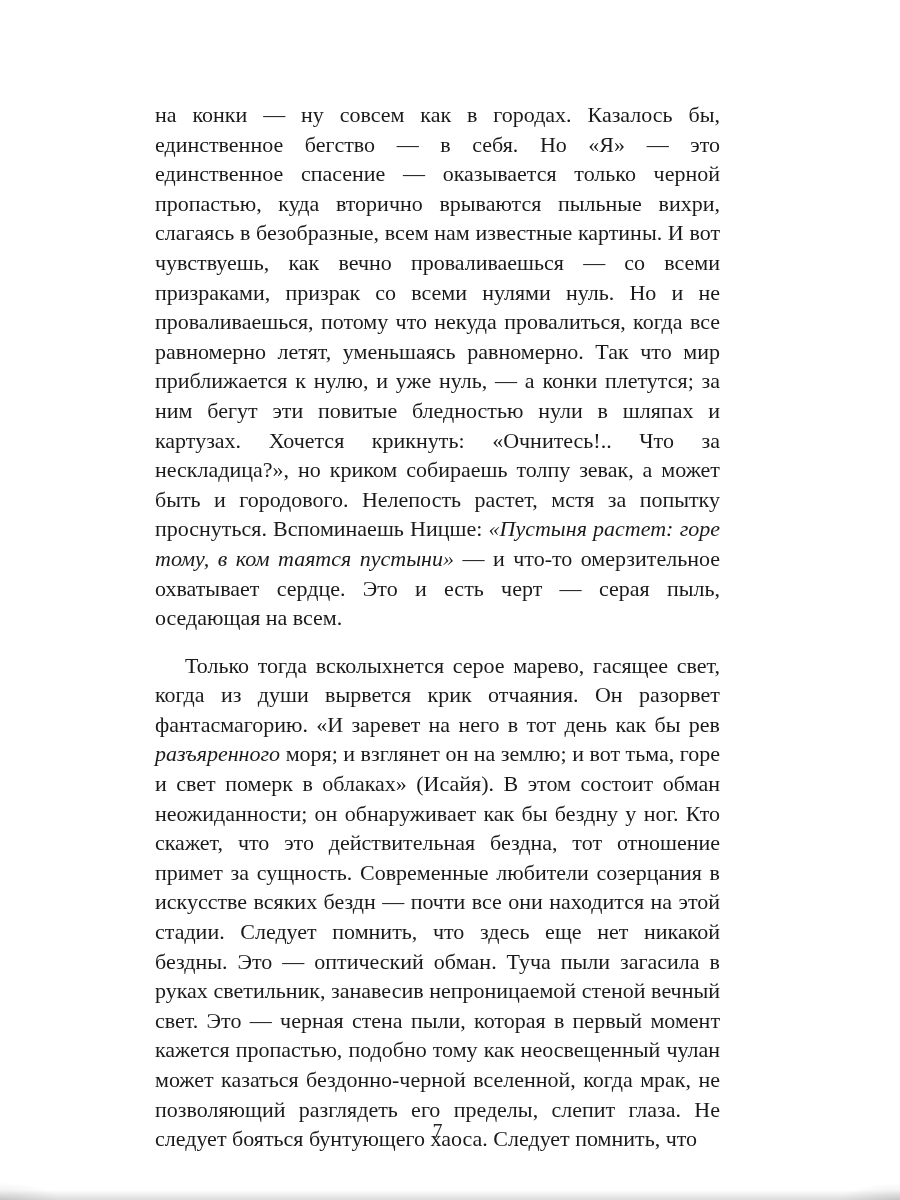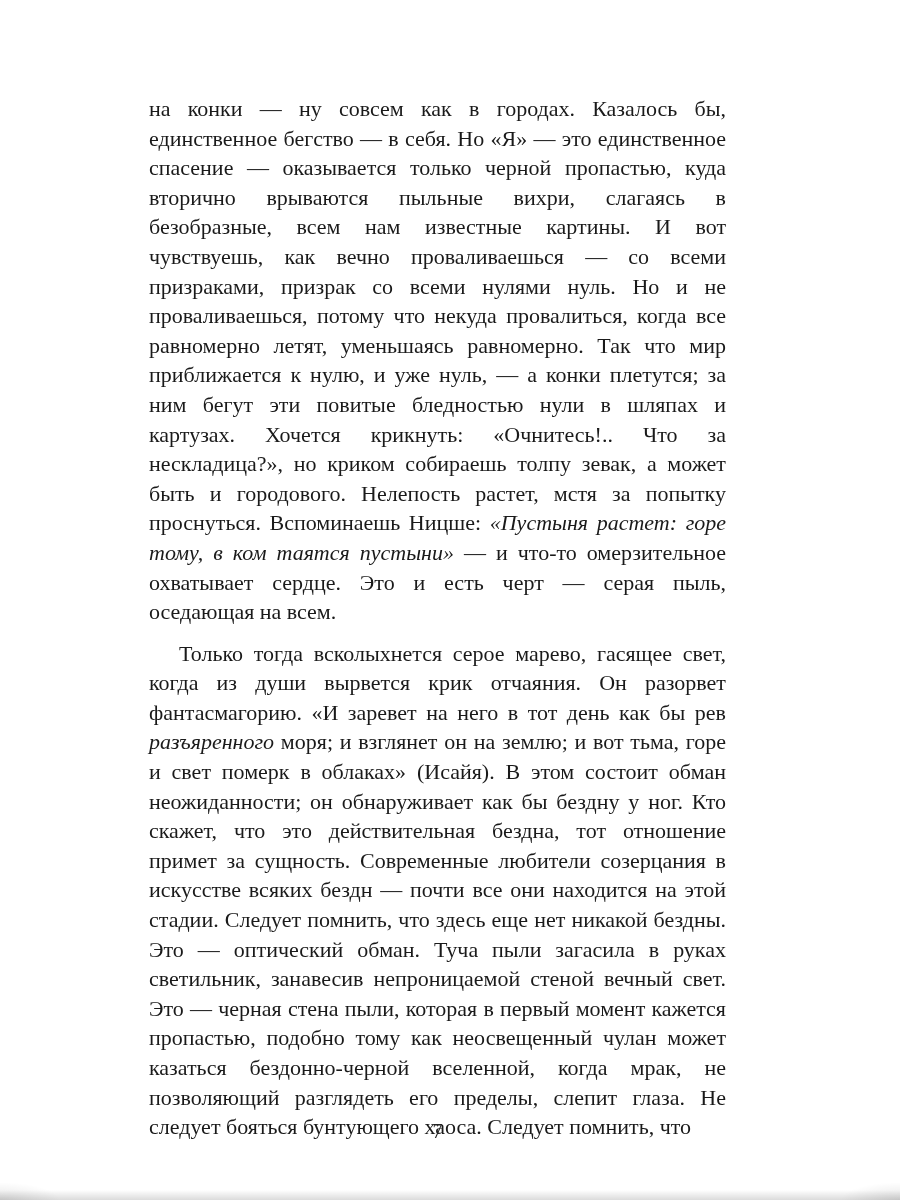--- a/index.html
+++ b/index.html
@@ -21,21 +21,21 @@
     left: 137px;
     top: 82px;
     width: 601px;
     font-size: 22px;
     line-height: 29.6px;
     text-align: justify;
     hyphens: auto;
     -webkit-hyphens: auto;
   }
   .para {
-    margin: 12px;
+    margin: 18px;
     padding: 0;
   }
   .para.indent {
     text-indent: 30px;
     font-family: Liberation Serif, serif;
   }
   .run.italic {
     font-style: italic;
   }
   .folio {

